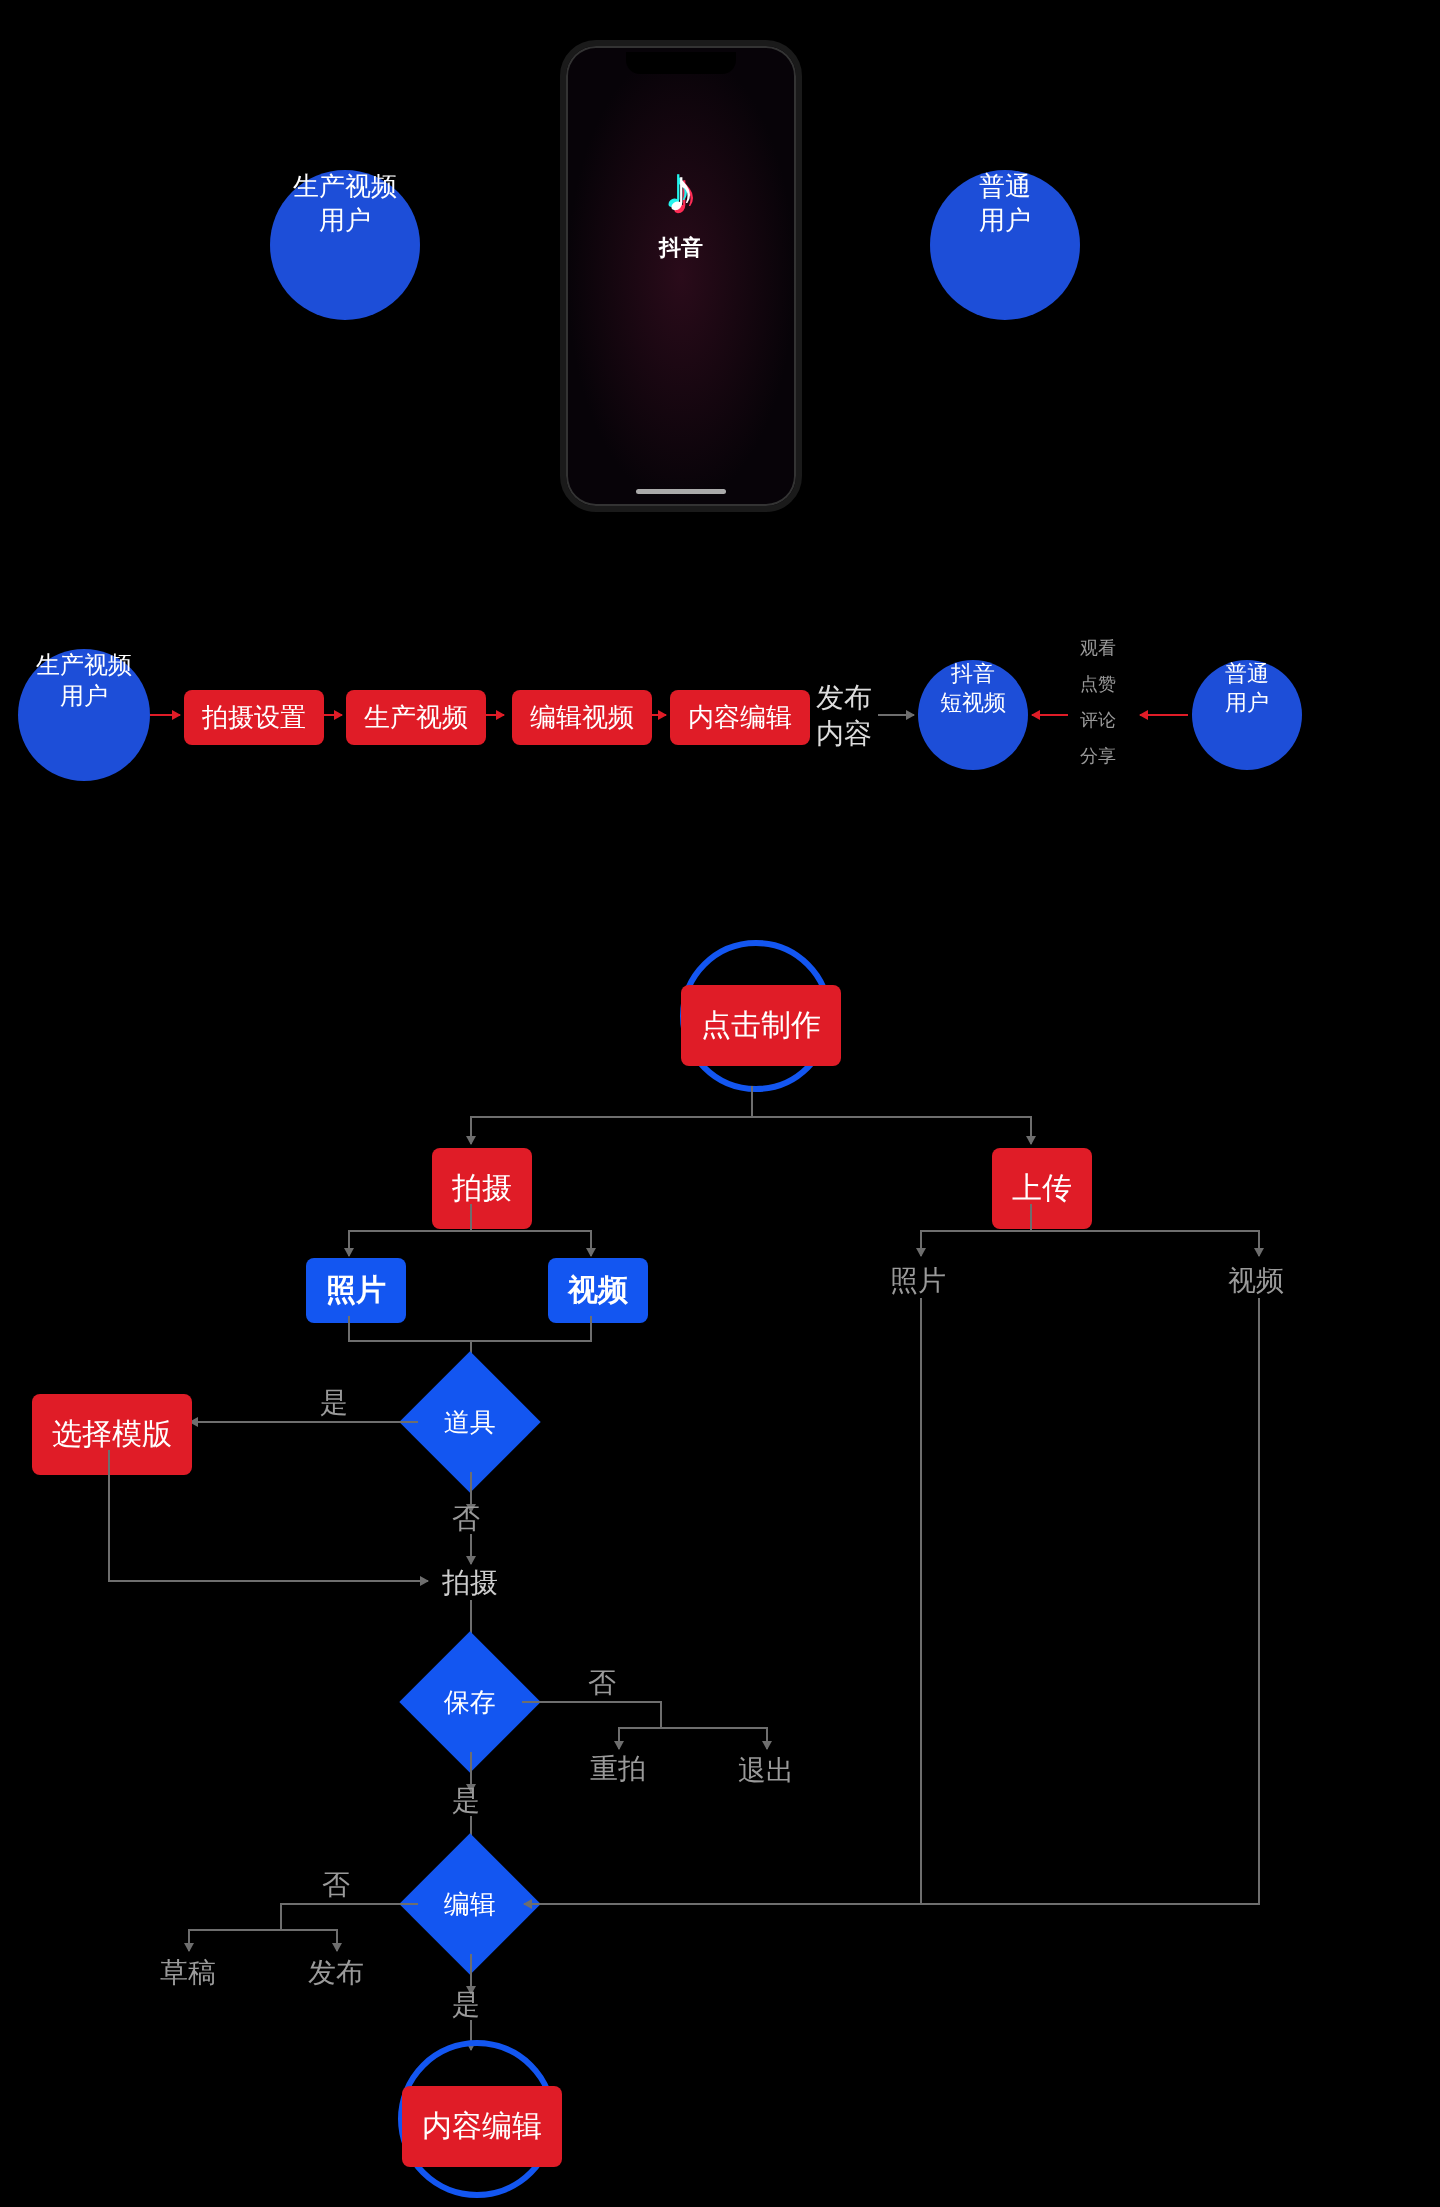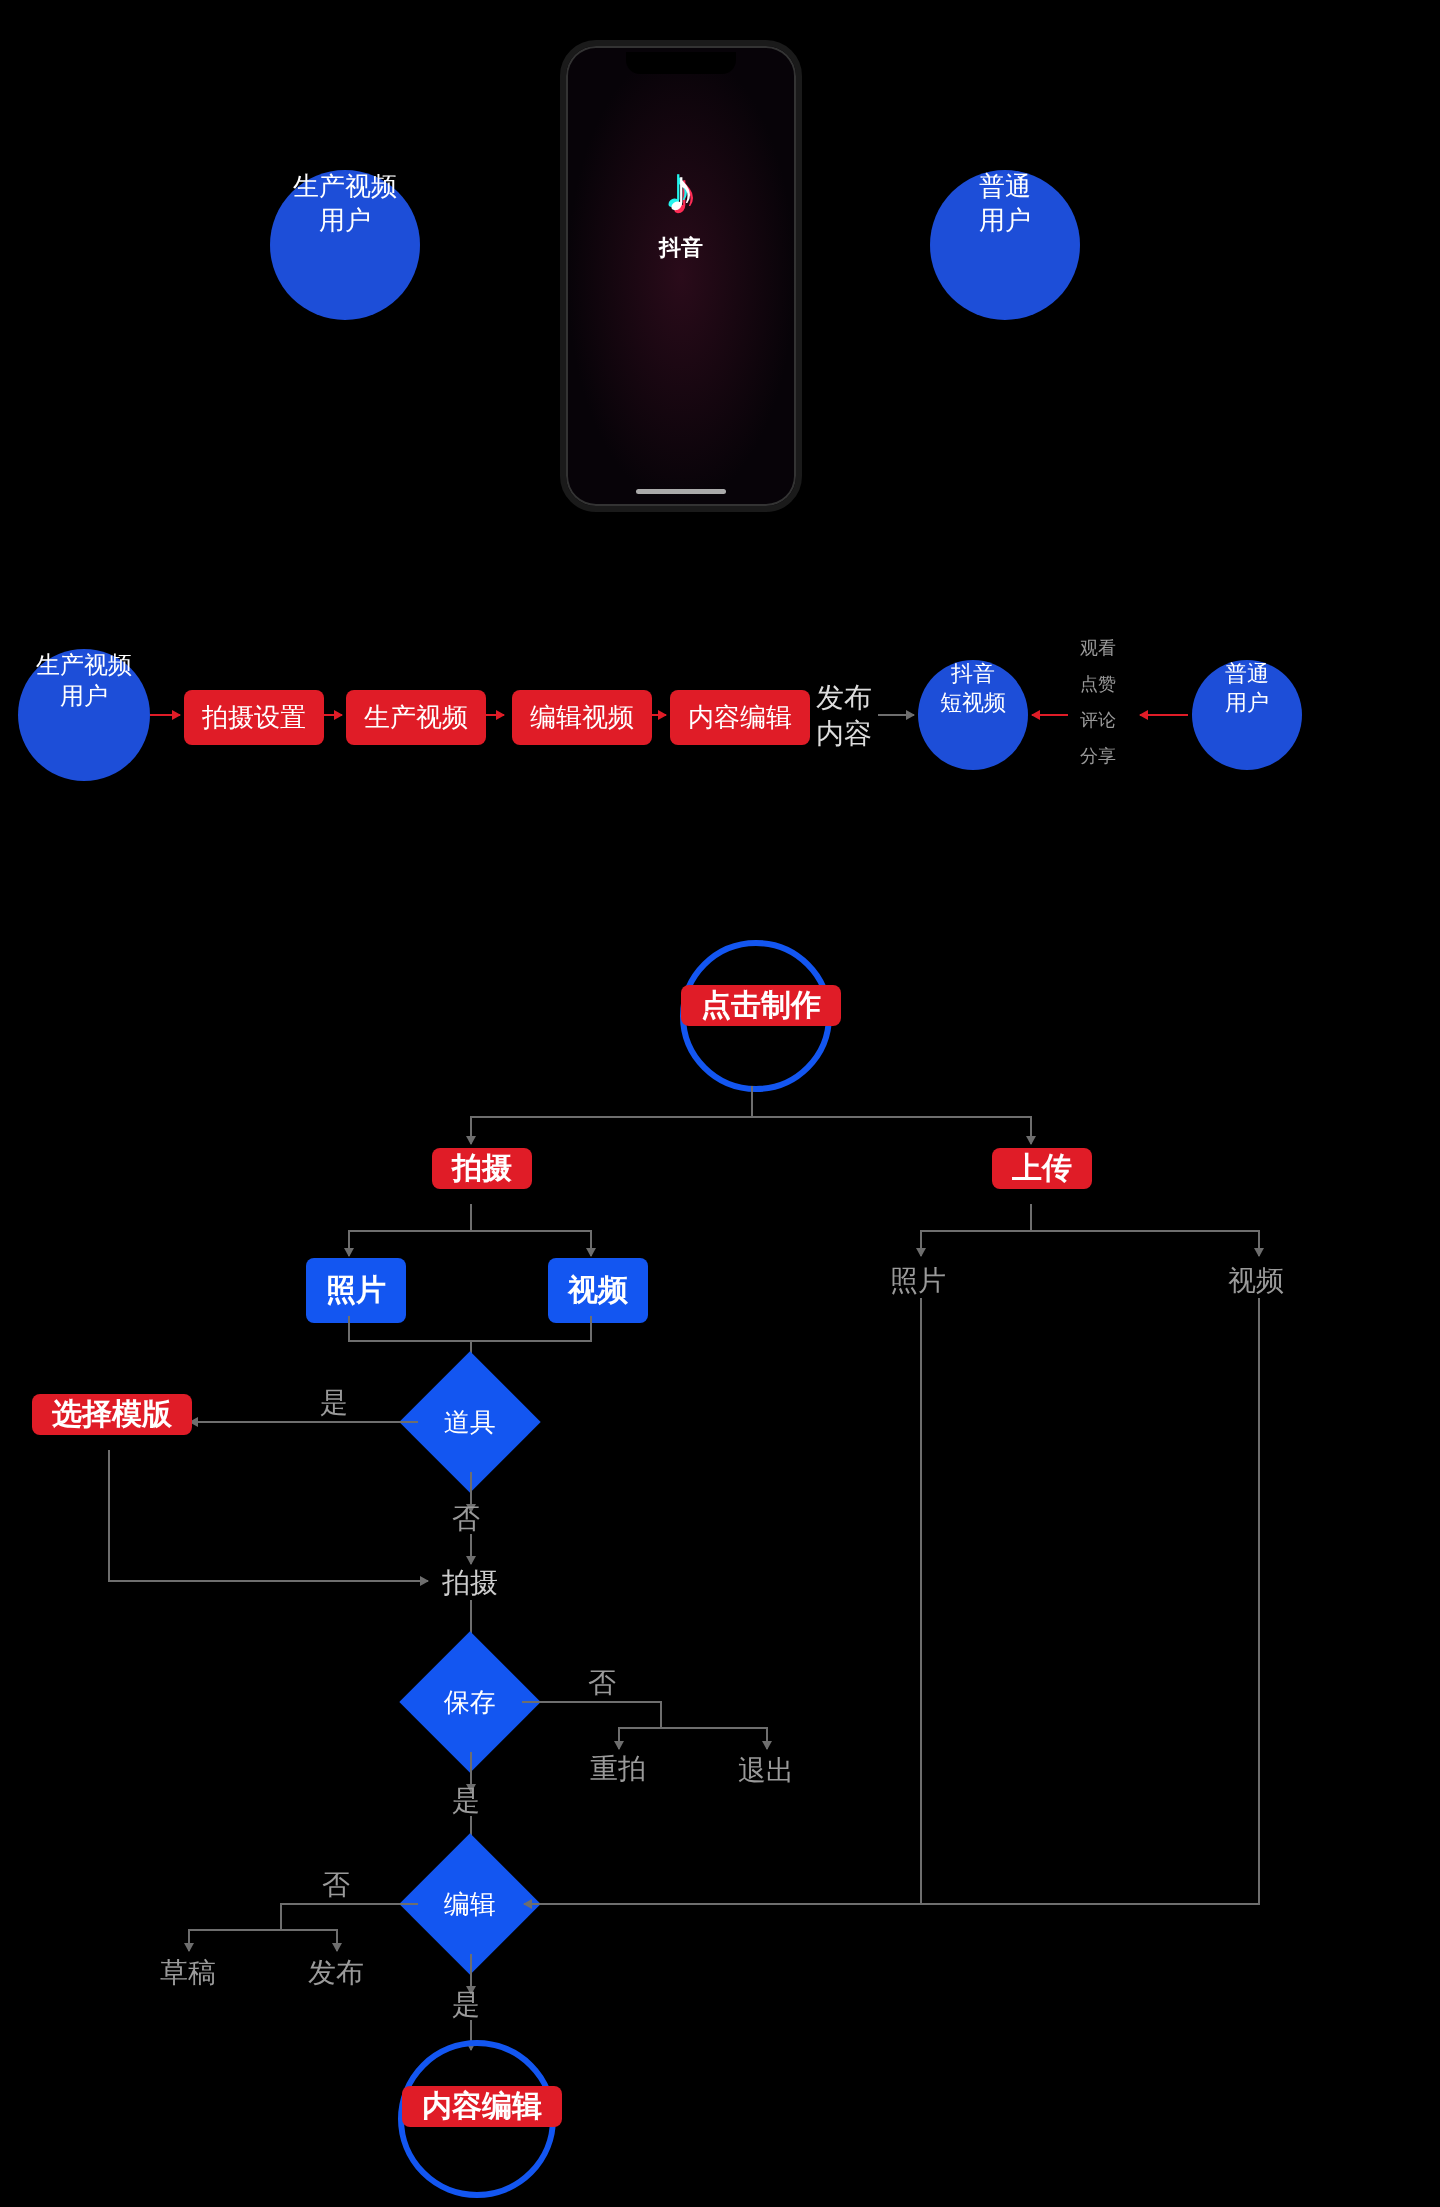--- a/index.html
+++ b/index.html
@@ -1,20 +1,20 @@
 <!DOCTYPE html>
 <html><head>
 <meta charset="utf-8">
 <style>
   html,body{margin:0;padding:0;background:#000;font-family:sans-serif;color:#fff}
   #stage{position:relative;width:1440px;height:2207px;margin:0 auto;background:#000}
   .abs{position:absolute}
   .circle-blue{background:#1d4ed8;border-radius:50%;display:flex;align-items:flex-start;justify-content:center;text-align:center;font-size:26px;line-height:1.3}
   .box-red{background:#e01c27;border-radius:8px;display:flex;align-items:center;justify-content:center;font-size:26px;padding:10px 18px;white-space:nowrap}
-  .box-red.lg{font-size:30px;font-weight:700;padding:0 20px}
+  .box-red.lg{font-size:30px;font-weight:400;padding:20px 20px}
   .box-blue{background:#1356f1;border-radius:8px;display:flex;align-items:center;justify-content:center;font-size:30px;font-weight:600;padding:12px 20px;white-space:nowrap}
   .txt{color:#9a9a9a;font-size:28px;white-space:nowrap}
   .txt.wh{color:#fff}
   .diamond{width:100px;height:100px;background:#1356f1;transform:rotate(45deg);display:flex;align-items:center;justify-content:center}
   .diamond span{transform:rotate(-45deg);font-size:26px;color:#fff;white-space:nowrap}
   
   .phone{width:230px;height:460px;border-radius:36px;border:6px solid #1a1a1a;background:radial-gradient(ellipse at center,#2a0b1a 0%,#070308 70%);box-shadow:inset 0 0 0 2px #333}
   .phone .notch{position:absolute;top:6px;left:50%;transform:translateX(-50%);width:110px;height:22px;background:#000;border-radius:0 0 14px 14px}
   .phone .home{position:absolute;bottom:12px;left:50%;transform:translateX(-50%);width:90px;height:5px;background:#aaa;border-radius:3px}
   .phone .logo{position:absolute;top:110px;left:50%;transform:translateX(-50%);text-align:center}

